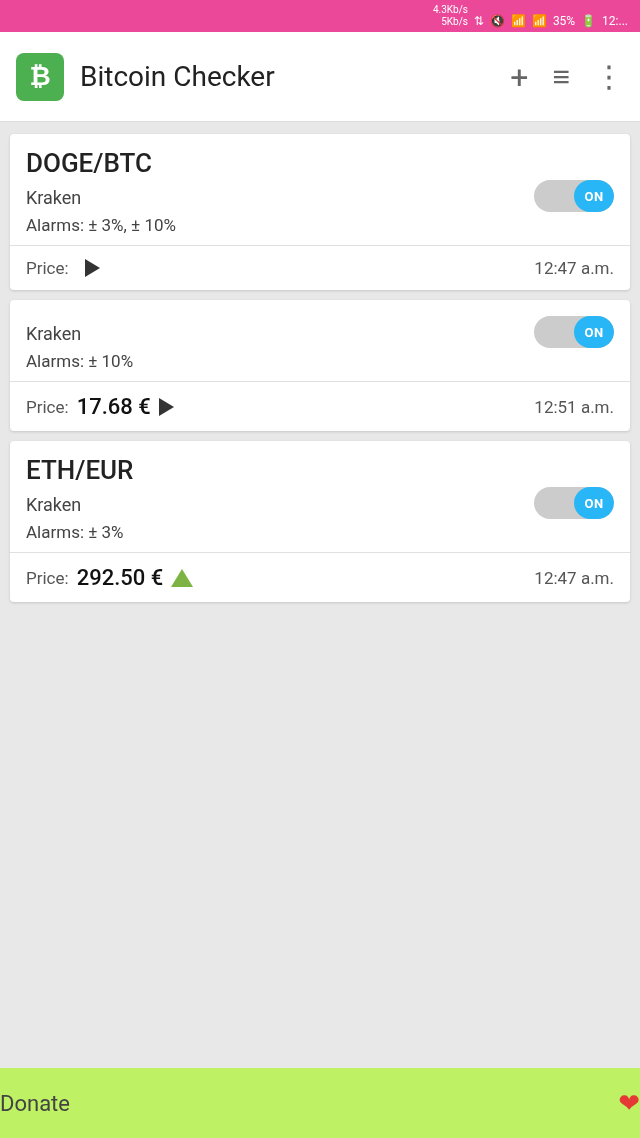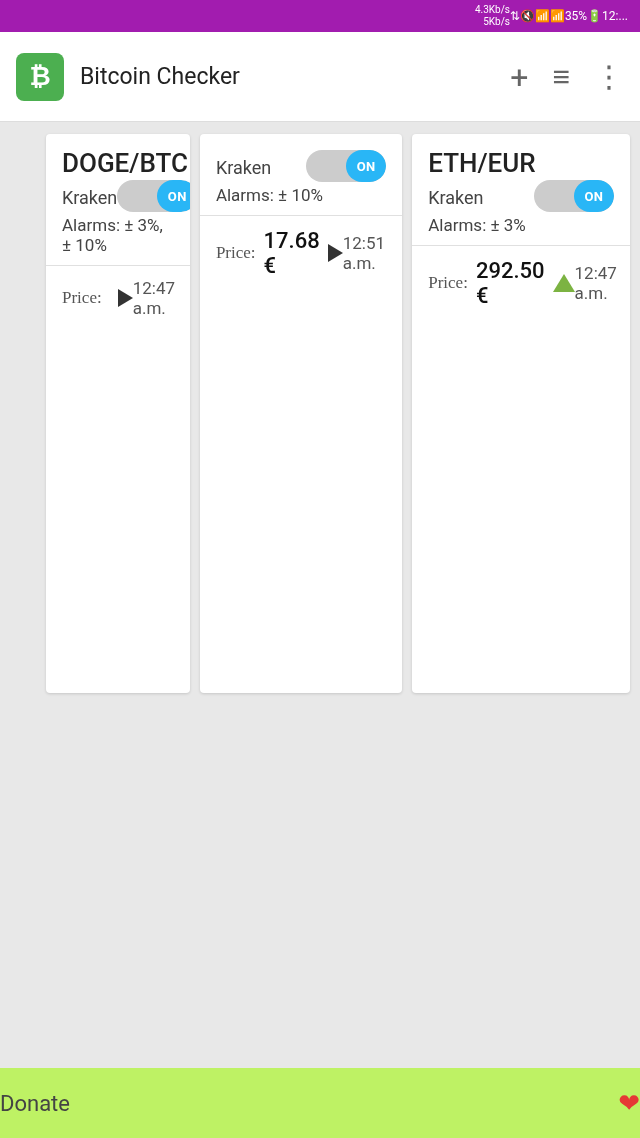--- a/index.html
+++ b/index.html
@@ -7,27 +7,28 @@
       width: 640px;
       min-height: 1138px;
       background: #e8e8e8;
       font-family: 'Roboto', Arial, sans-serif;
       display: flex;
       flex-direction: column;
     }
 
     
     .status-bar {
-      background: #a21caf;
+      background: #ec4899;
       color: #fff;
       font-size: 11px;
       padding: 4px 12px 4px 0;
       display: flex;
       justify-content: flex-end;
-      align-items: center;
+      align-items: flex-end;
+      gap: 6px;
       height: 32px;
     }
     .status-bar-speeds {
       display: flex;
       flex-direction: column;
       align-items: flex-end;
       font-size: 10px;
       line-height: 1.2;
     }
 
@@ -50,21 +51,21 @@
       justify-content: center;
       margin-right: 16px;
       flex-shrink: 0;
     }
     .app-bar-logo span {
       color: #fff;
       font-size: 26px;
       font-weight: bold;
     }
     .app-bar-title {
-      font-size: 23px;
+      font-size: 28px;
       font-weight: 400;
       color: #222;
       flex: 1;
     }
     .app-bar-actions {
       display: flex;
       align-items: center;
       gap: 24px;
     }
     .icon-btn {
@@ -74,23 +75,22 @@
       display: flex;
       align-items: center;
       justify-content: center;
     }
 
     
     .content {
       flex: 1;
       padding: 12px 10px;
       display: flex;
-      flex-direction: row;
+      flex-direction: column;
       gap: 10px;
-      margin-left: 36px;
     }
 
     
     .card {
       background: #fff;
       border-radius: 4px;
       box-shadow: 0 1px 3px rgba(0,0,0,0.15);
       overflow: hidden;
     }
     .card-top {
@@ -123,21 +123,20 @@
       display: flex;
       align-items: center;
       padding: 12px 16px;
       font-size: 17px;
       color: #444;
     }
     .card-price-label {
       font-size: 17px;
       color: #555;
       margin-right: 8px;
-      font-family: Liberation Serif, serif;
     }
     .card-price-value {
       font-size: 22px;
       font-weight: 500;
       color: #111;
     }
     .card-price-time {
       margin-left: auto;
       font-size: 17px;
       color: #555;

